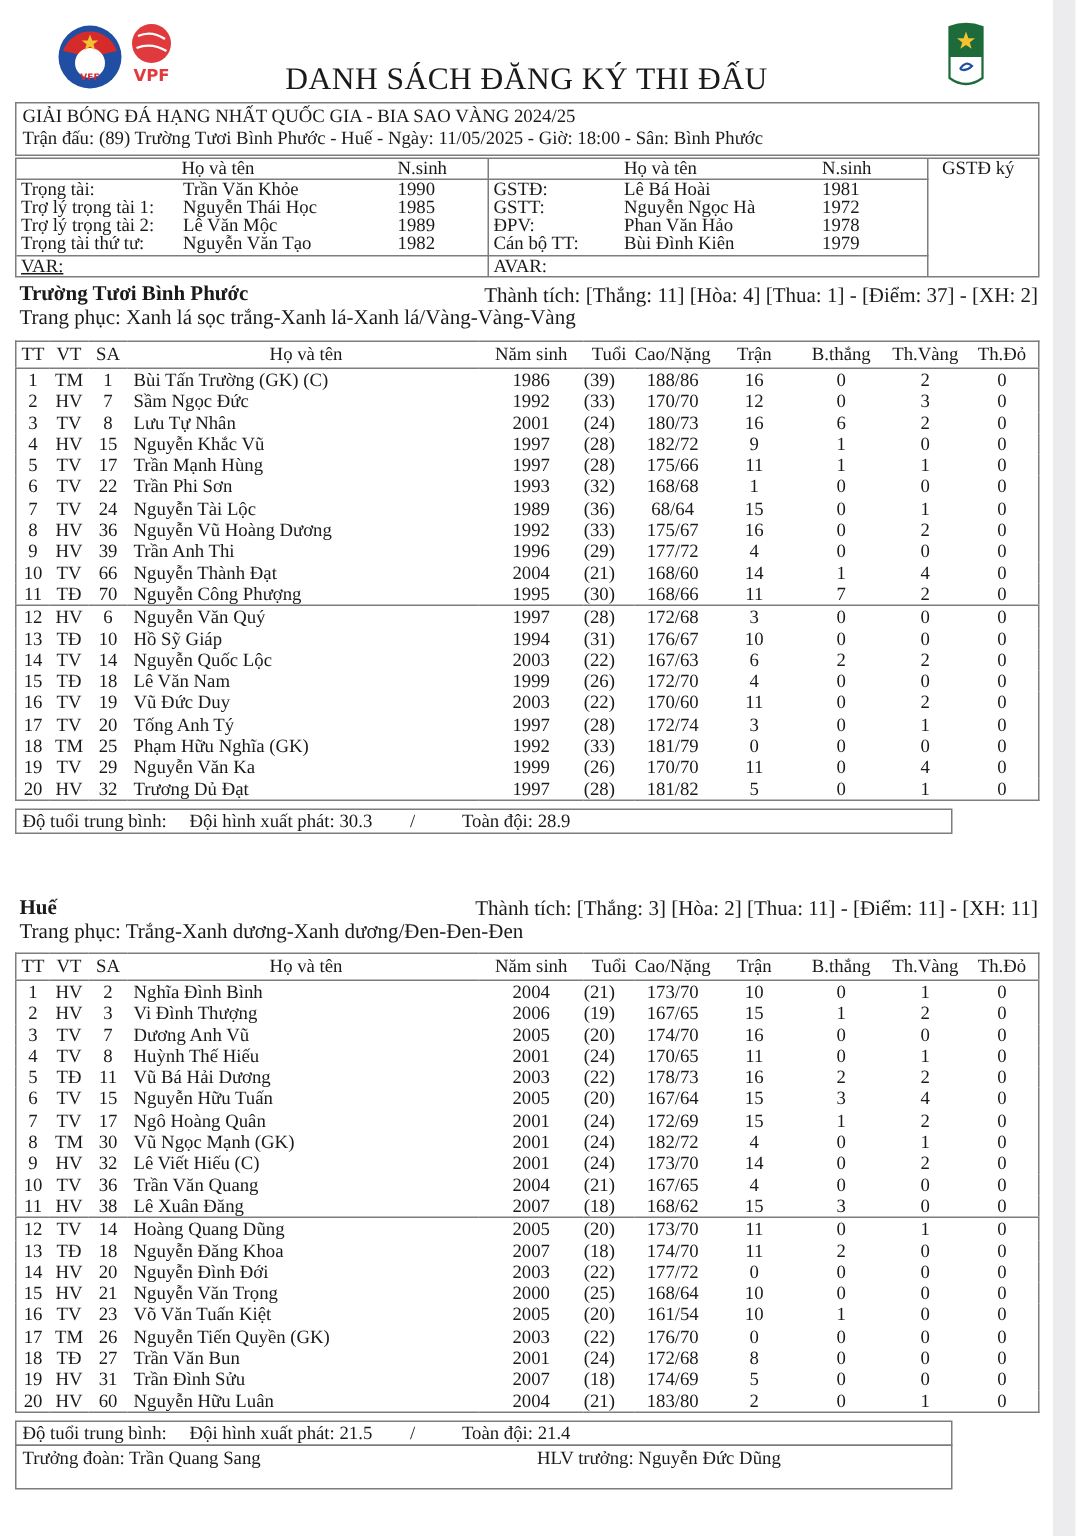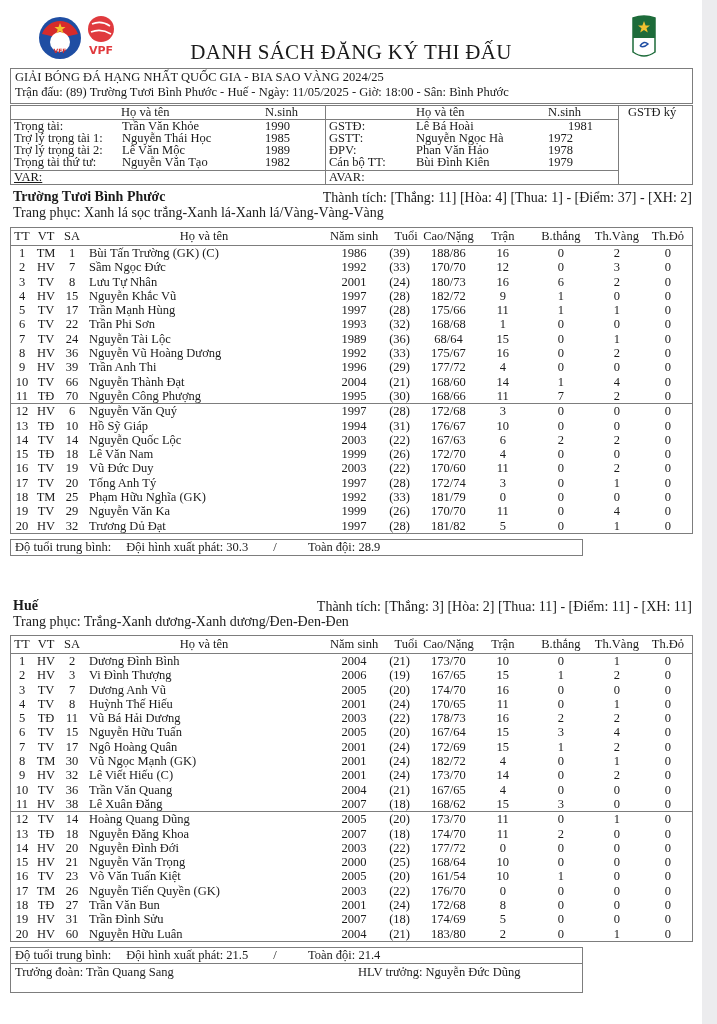--- a/index.html
+++ b/index.html
@@ -37,21 +37,21 @@
   .c-ns { width: 70px; text-align: center; }
   .c-age { width: 34px; }
   .c-hw { width: 48px; text-align: center; }
   .c-tran { width: 58px; text-align: center; }
   .c-bt { width: 58px; text-align: center; }
   .c-tv { width: 54px; text-align: center; }
   .c-td { width: 48px; text-align: center; }
   th.c-name { text-align: center; }
   tr.group-start td { border-top: 1px solid #7d7d7d; }
   tr.head th { border-bottom: 1px solid #7d7d7d; height: 17px; }
-  .foot-box { left: 10px; width: 573px; font-size: 12.5px; }
+  .foot-box { left: 10px; width: 625px; font-size: 12.5px; }
 </style>
 </head>
 <body>
 
 <div class="page">
 
   <div class="header">
     <svg class="logo-vff" viewBox="0 0 44 44">
       <circle cx="22" cy="22" r="21" fill="#1f4ea3"></circle>
       <path d="M4 18 A19 19 0 0 1 40 18 L22 22 Z" fill="#d62b2b"></path>
@@ -99,21 +99,21 @@
     <div class="abs" style="left:254px;top:25px;">1985</div>
     <div class="abs" style="left:3px;top:37px;">Trợ lý trọng tài 2:</div>
     <div class="abs" style="left:111px;top:37px;">Lê Văn Mộc</div>
     <div class="abs" style="left:254px;top:37px;">1989</div>
     <div class="abs" style="left:3px;top:49px;">Trọng tài thứ tư:</div>
     <div class="abs" style="left:111px;top:49px;">Nguyễn Văn Tạo</div>
     <div class="abs" style="left:254px;top:49px;">1982</div>
 
     <div class="abs" style="left:318px;top:13px;">GSTĐ:</div>
     <div class="abs" style="left:405px;top:13px;">Lê Bá Hoài</div>
-    <div class="abs" style="left:537px;top:13px;margin-left:20px;">1981</div>
+    <div class="abs" style="left:537px;top:13px;">1981</div>
     <div class="abs" style="left:318px;top:25px;">GSTT:</div>
     <div class="abs" style="left:405px;top:25px;">Nguyễn Ngọc Hà</div>
     <div class="abs" style="left:537px;top:25px;">1972</div>
     <div class="abs" style="left:318px;top:37px;">ĐPV:</div>
     <div class="abs" style="left:405px;top:37px;">Phan Văn Hảo</div>
     <div class="abs" style="left:537px;top:37px;">1978</div>
     <div class="abs" style="left:318px;top:49px;">Cán bộ TT:</div>
     <div class="abs" style="left:405px;top:49px;">Bùi Đình Kiên</div>
     <div class="abs" style="left:537px;top:49px;">1979</div>
 
@@ -430,21 +430,21 @@
         <th class="c-bt">B.thắng</th>
         <th class="c-tv">Th.Vàng</th>
         <th class="c-td">Th.Đỏ</th>
       </tr>
     </thead>
     <tbody>
         <tr>
           <td class="c-tt">1</td>
           <td class="c-vt">HV</td>
           <td class="c-sa">2</td>
-          <td class="c-name">Dương Đình Bình</td>
+          <td class="c-name">Nghĩa Đình Bình</td>
           <td class="c-ns">2004</td>
           <td class="c-age">(21)</td>
           <td class="c-hw">173/70</td>
           <td class="c-tran">10</td>
           <td class="c-bt">0</td>
           <td class="c-tv">1</td>
           <td class="c-td">0</td>
         </tr>
         <tr>
           <td class="c-tt">2</td>

